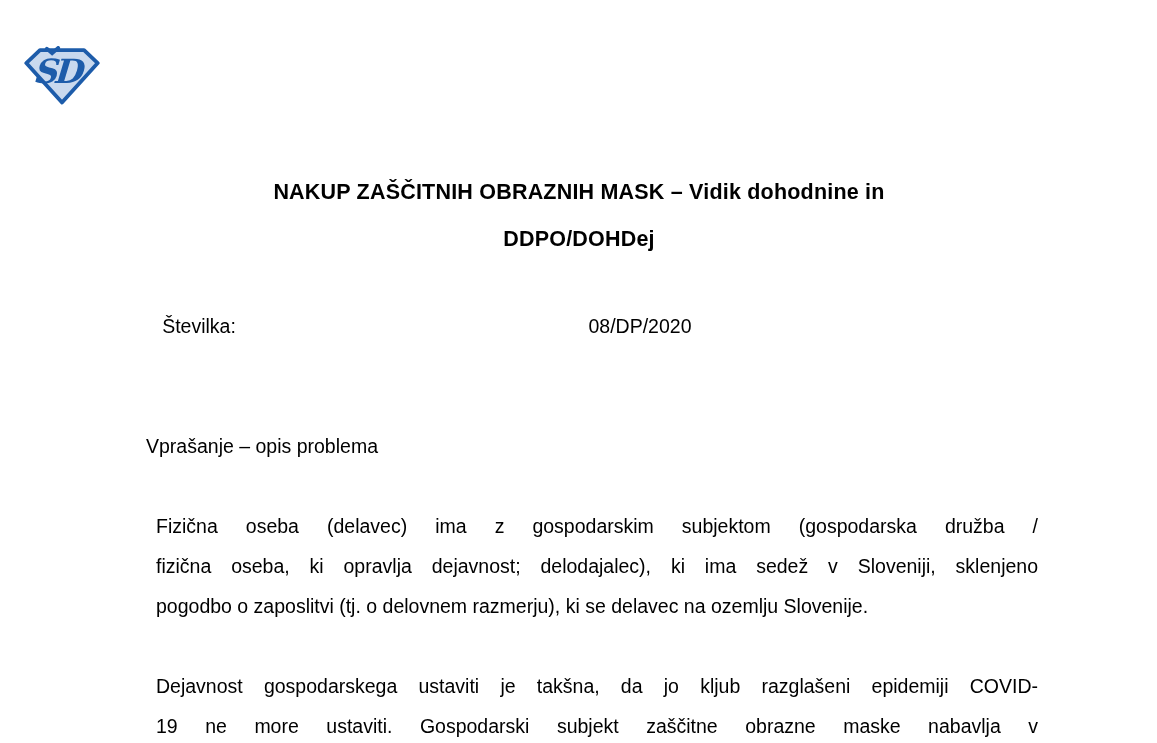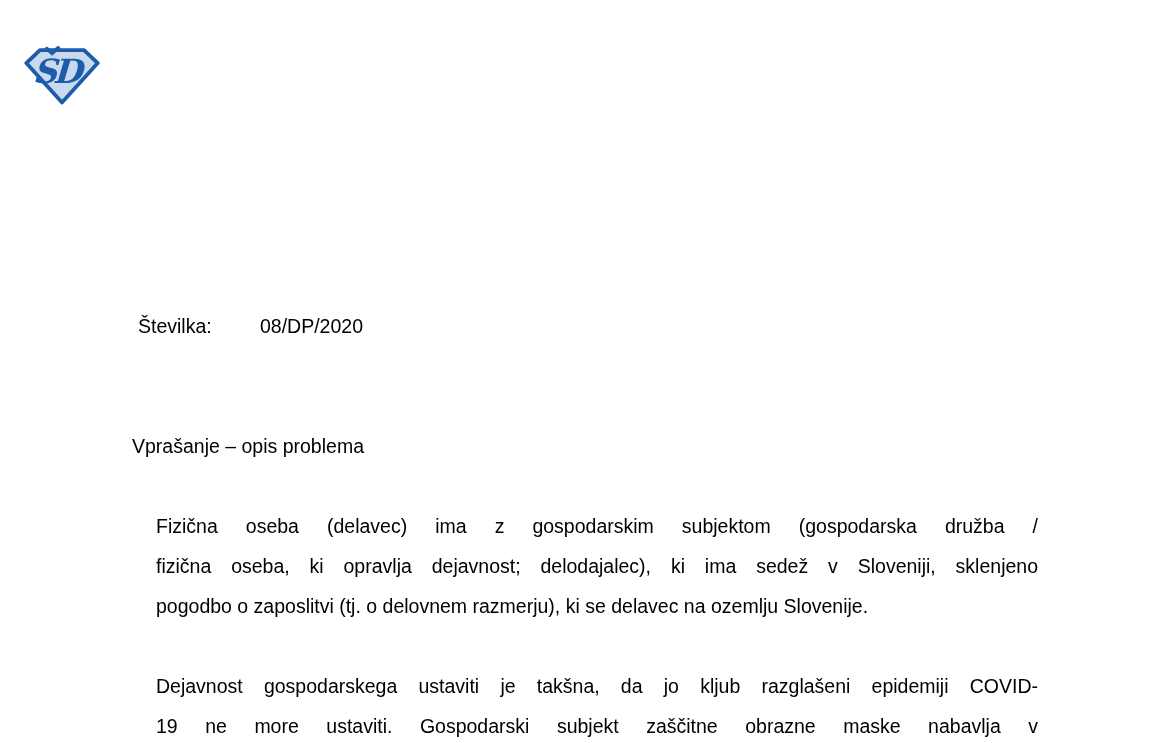--- a/index.html
+++ b/index.html
@@ -42,25 +42,25 @@
     letter-spacing: 0.2px;
   }
   .meta-block {
     position: absolute;
     left: 138px;
     top: 306px;
     width: 882px;
     font-size: 19.5px;
   }
   .meta-row { display: flex; line-height: 40px; }
-  .meta-label { width: 122px; flex: 0 0 122px; }
-  .meta-value { flex: 1 1 auto; }
+  .meta-label { width: 122px; flex: 0 0 122px; text-align: center; }
+  .meta-value { flex: 1 1 auto; text-align: center; }
   .section-heading {
     position: absolute;
-    left: 132px;
+    left: 146px;
     top: 426px;
     width: 882px;
     font-size: 19.5px;
     line-height: 40px;
   }
   .para {
     position: absolute;
     left: 156px;
     width: 882px;
     font-size: 19.5px;
@@ -77,20 +77,24 @@
 <div class="page">
 
   <div class="logo">
     <svg viewBox="0 0 100 78">
       <polygon class="shield" points="3,22 21,5 79,5 97,22 50,74"></polygon>
       <path class="caron" d="M30,3 L37,9 L45,2"></path>
       <text class="letters" x="49" y="48" text-anchor="middle" transform="skewX(-6)">SD</text>
     </svg>
   </div>
 
+  <div class="title-block">
+    <div>NAKUP ZAŠČITNIH OBRAZNIH MASK – Vidik dohodnine in</div>
+    <div>DDPO/DOHDej</div>
+  </div>
 
   <div class="meta-block">
     <div class="meta-row">
       <span class="meta-label">Številka:</span>
       <span class="meta-value">08/DP/2020</span>
     </div>
   </div>
 
   <div class="section-heading">Vprašanje – opis problema</div>
 

